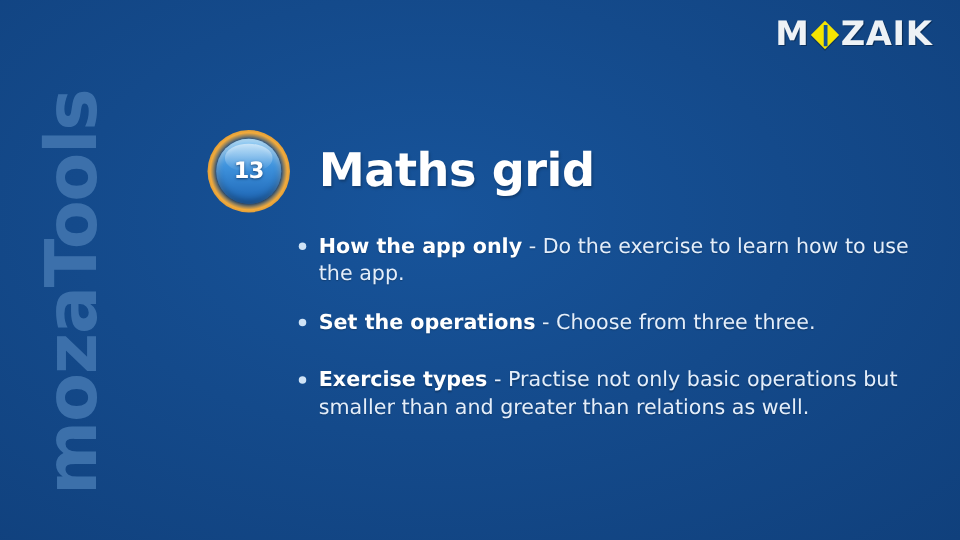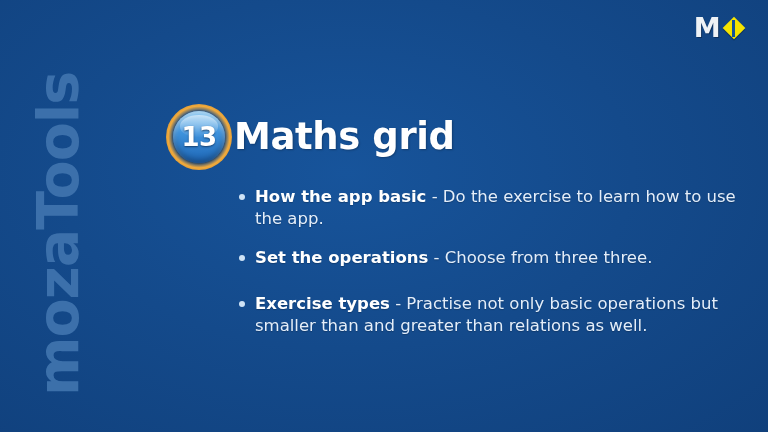--- a/index.html
+++ b/index.html
@@ -154,30 +154,30 @@
   }
   #badge .num {
     position: absolute;
     left: 0; top: 0;
     width: 66px; height: 66px;
     display: flex;
     align-items: center;
     justify-content: center;
     font-family: "DejaVu Sans", sans-serif;
     font-weight: bold;
-    font-size: 26px;
+    font-size: 18px;
     color: #ffffff;
     letter-spacing: -0.5px;
     text-shadow: 0 1px 2px rgba(10,40,80,0.75);
     padding-bottom: 1px;
     box-sizing: border-box;
   }
 
   #title {
-    margin-left: 2px;
+    margin-left: 23px;
     font-family: "DejaVu Sans", sans-serif;
     font-weight: bold;
     font-size: 37px;
     color: #ffffff;
     letter-spacing: -0.4px;
     line-height: 40px;
     text-shadow: 1px 1px 2px rgba(0,0,0,0.25);
     white-space: nowrap;
   }
 
@@ -224,39 +224,40 @@
   <div id="watermark">
     <div class="wm-text">mozaTools</div>
   </div>
 
   <div id="logo">
     <span class="logo-word">M</span>
     <span class="logo-diamond">
       <span class="dia"></span>
       <span class="slit"></span>
     </span>
+    <span class="logo-word">ZAIK</span>
   </div>
 
   <div id="content">
 
     <div id="title-row">
       <div id="badge">
         <div class="glow"></div>
         <div class="ring"></div>
         <div class="gloss"></div>
         <div class="num">13</div>
       </div>
       <div id="title">Maths grid</div>
     </div>
 
     <div id="bullets">
 
       <div class="bullet">
         <span class="dot"></span>
-        <span class="lead">How the app basic</span><span class="rest"> - Do the exercise to learn how to use the app.</span>
+        <span class="lead">How the app only</span><span class="rest"> - Do the exercise to learn how to use the app.</span>
       </div>
 
       <div class="bullet">
         <span class="dot"></span>
         <span class="lead">Set the operations</span><span class="rest"> - Choose from three three.</span>
       </div>
 
       <div class="bullet gap-before">
         <span class="dot"></span>
         <span class="lead">Exercise types</span><span class="rest"> - Practise not only basic operations but smaller than and greater than relations as well.</span>

